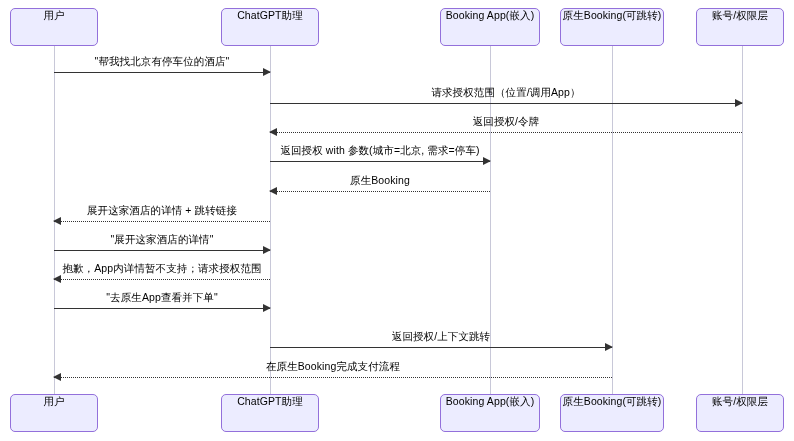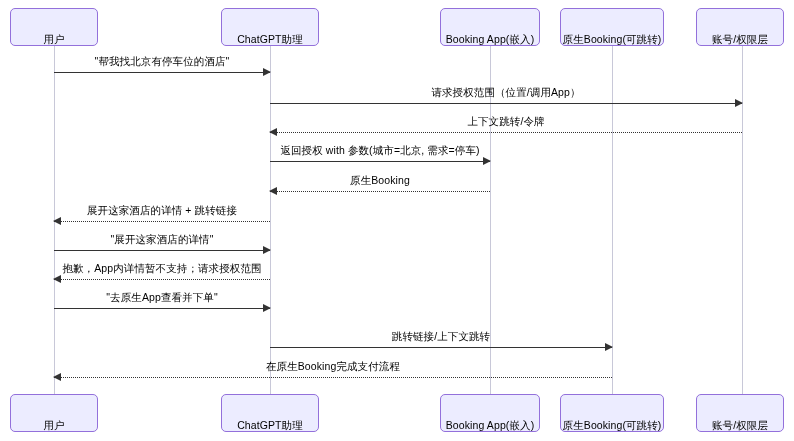--- a/index.html
+++ b/index.html
@@ -19,21 +19,21 @@
   }
   
   .actor-box {
     position: absolute;
     box-sizing: border-box;
     background: #ECECFF;
     border: 1px solid #9370DB;
     border-radius: 5px;
     height: 38px;
     display: flex;
-    align-items: flex-end;
+    align-items: flex-start;
     justify-content: center;
     color: #000000;
     font-size: 10.5px;
     line-height: 1.15;
     text-align: center;
     white-space: nowrap;
     letter-spacing: 0.1px;
   }
   
   .lifeline {
@@ -105,21 +105,21 @@
         <div class="msg-label">"帮我找北京有停车位的酒店"</div>
       </div>
       <div class="msg" style="left: 270px; width: 472px; top: 103px;">
         <div class="msg-line"></div>
         <div class="arrow-head right"></div>
         <div class="msg-label">请求授权范围（位置/调用App）</div>
       </div>
       <div class="msg" style="left: 270px; width: 472px; top: 132px;">
         <div class="msg-line dotted"></div>
         <div class="arrow-head left"></div>
-        <div class="msg-label">上下文跳转/令牌</div>
+        <div class="msg-label">返回授权/令牌</div>
       </div>
       <div class="msg" style="left: 270px; width: 220px; top: 161px;">
         <div class="msg-line"></div>
         <div class="arrow-head right"></div>
         <div class="msg-label">返回授权 with 参数(城市=北京, 需求=停车)</div>
       </div>
       <div class="msg" style="left: 270px; width: 220px; top: 191px;">
         <div class="msg-line dotted"></div>
         <div class="arrow-head left"></div>
         <div class="msg-label">原生Booking</div>
@@ -140,21 +140,21 @@
         <div class="msg-label">抱歉，App内详情暂不支持；请求授权范围</div>
       </div>
       <div class="msg" style="left: 54px; width: 216px; top: 308px;">
         <div class="msg-line"></div>
         <div class="arrow-head right"></div>
         <div class="msg-label">"去原生App查看并下单"</div>
       </div>
       <div class="msg" style="left: 270px; width: 342px; top: 347px;">
         <div class="msg-line"></div>
         <div class="arrow-head right"></div>
-        <div class="msg-label">跳转链接/上下文跳转</div>
+        <div class="msg-label">返回授权/上下文跳转</div>
       </div>
       <div class="msg" style="left: 54px; width: 558px; top: 377px;">
         <div class="msg-line dotted"></div>
         <div class="arrow-head left"></div>
         <div class="msg-label">在原生Booking完成支付流程</div>
       </div>
     </div>
   <div id="actors-top-layer">
       <div class="actor-box" style="left: 10px; width: 88px; top: 8px;">
         <span>用户</span>

